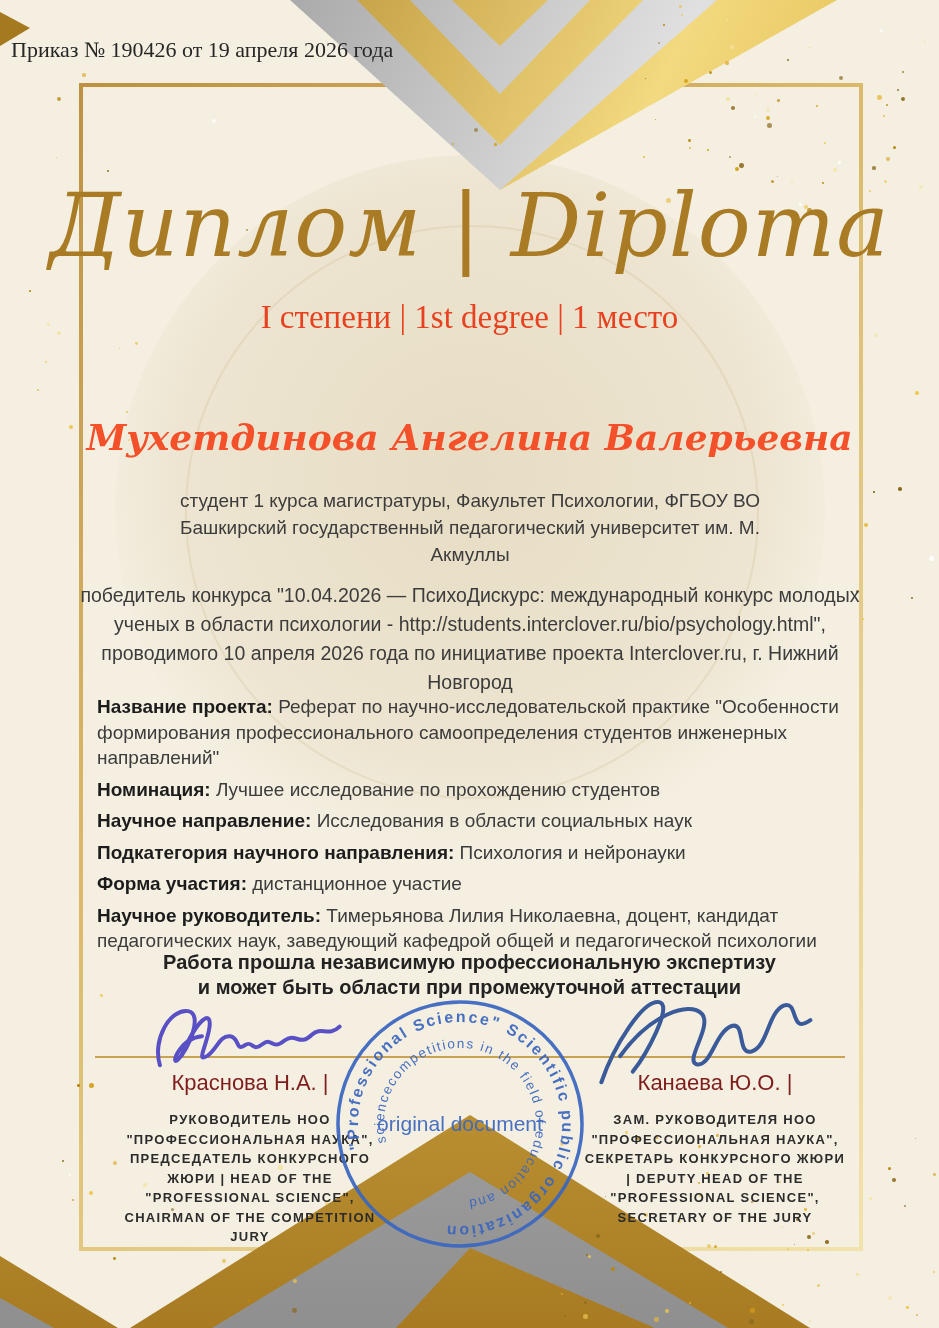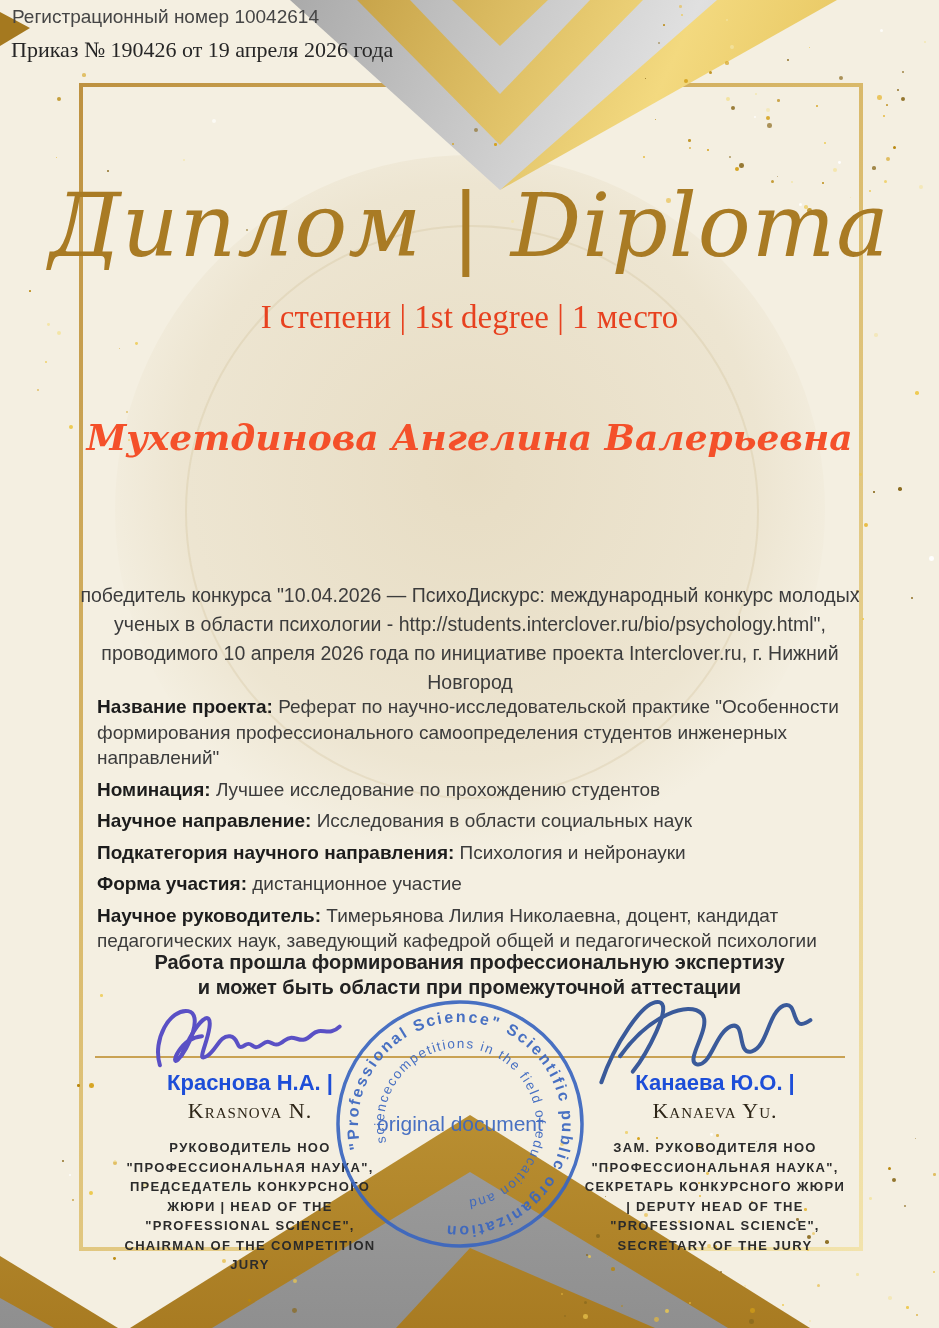--- a/index.html
+++ b/index.html
@@ -47,21 +47,21 @@
   .details p{margin:0 0 6px 0;}
   .details b{color:#1c1c1c;}
 
   .expertise{top:950px;font-size:20px;font-weight:bold;line-height:25px;color:#222;}
 
   
   .sign-line{position:absolute;left:95px;top:1056px;width:750px;height:2px;
     background:#c9a253;z-index:5;}
   .sig-block{position:absolute;top:1070px;width:270px;text-align:center;z-index:6;}
   .sig-left{left:115px;} .sig-right{left:580px;}
-  .sig-name{font-size:22px;font-weight:bold;color:#1d4ed8;}
+  .sig-name{font-size:22px;font-weight:normal;color:#7f1d1d;}
   .sig-latin{font-family:"Liberation Serif", serif;font-variant:small-caps;font-size:22px;
     letter-spacing:1px;color:#2e2618;margin-top:2px;}
   .sig-title{margin-top:14px;font-size:13px;font-weight:700;letter-spacing:1.3px;
     line-height:1.5;color:#2b2b2b;}
   .sig-svg{position:absolute;z-index:7;}
   .sig-svg.left{left:150px;top:992px;transform:rotate(-4deg);}
   .sig-svg.right{left:583px;top:982px;transform:rotate(-3deg);}
 
   
   .stamp{position:absolute;left:330px;top:994px;width:260px;height:260px;z-index:8;
@@ -255,66 +255,64 @@
       <div class="dot" style="width: 4px; height: 4px; left: 222px; top: 1259px; background: rgb(231, 185, 60); opacity: 0.73;"></div>
       <div class="dot" style="width: 4.6px; height: 4.6px; left: 278px; top: 1165px; background: rgb(243, 227, 160); opacity: 0.93;"></div>
       <div class="dot" style="width: 1.9px; height: 1.9px; left: 62px; top: 1160px; background: rgb(138, 106, 30); opacity: 0.94;"></div>
       <div class="dot" style="width: 2.6px; height: 2.6px; left: 77px; top: 1084px; background: rgb(184, 134, 11); opacity: 0.98;"></div>
       <div class="dot" style="width: 4.6px; height: 4.6px; left: 89px; top: 1083px; background: rgb(212, 160, 23); opacity: 0.94;"></div>
       <div class="dot" style="width: 2.1px; height: 2.1px; left: 72px; top: 1199px; background: rgb(184, 134, 11); opacity: 0.69;"></div>
       <div class="dot" style="width: 1.8px; height: 1.8px; left: 69px; top: 1174px; background: rgb(255, 255, 255); opacity: 0.84;"></div>
       <div class="dot" style="width: 2.5px; height: 2.5px; left: 100px; top: 994px; background: rgb(237, 201, 79); opacity: 0.82;"></div>
     </div>
 
-  <div class="reg-line">Регистрационный номер 10042614</div>
   <div class="order-line">Приказ № 190426 от 19 апреля 2026 года</div>
 
   <div class="ctr title">Диплом | Diploma</div>
   <div class="ctr degree">I степени | 1st degree | 1 место</div>
   <div class="ctr recipient">Мухетдинова Ангелина Валерьевна</div>
 
+  <div class="ctr info">студент 1 курса магистратуры, Факультет Психологии, ФГБОУ ВО Башкирский государственный педагогический университет им. М. Акмуллы</div>
   <div class="ctr competition">победитель конкурса "10.04.2026 — ПсихоДискурс: международный конкурс молодых ученых в области психологии - http://students.interclover.ru/bio/psychology.html", проводимого 10 апреля 2026 года по инициативе проекта Interclover.ru, г. Нижний Новгород</div>
 
   <div class="details">
     <p><b>Название проекта:</b> <span>Реферат по научно-исследовательской практике "Особенности формирования профессионального самоопределения студентов инженерных направлений"</span></p>
     <p><b>Номинация:</b> <span>Лучшее исследование по прохождению студентов</span></p>
     <p><b>Научное направление:</b> <span>Исследования в области социальных наук</span></p>
     <p><b>Подкатегория научного направления:</b> <span>Психология и нейронауки</span></p>
     <p><b>Форма участия:</b> <span>дистанционное участие</span></p>
     <p><b>Научное руководитель:</b> <span>Тимерьянова Лилия Николаевна, доцент, кандидат педагогических наук, заведующий кафедрой общей и педагогической психологии</span></p>
   </div>
 
   <div class="ctr expertise">
-    <div>Работа прошла формирования профессиональную экспертизу</div>
+    <div>Работа прошла независимую профессиональную экспертизу</div>
     <div>и может быть области при промежуточной аттестации</div>
   </div>
 
   <div class="sign-line"></div>
 
   <svg class="sig-svg left" width="225" height="85" viewBox="0 0 225 85">
     <g fill="none" stroke="#5a50c5" stroke-width="4" stroke-linecap="round">
       <path d="M8,66 C2,40 22,10 40,14 C55,18 38,52 26,62 C18,68 30,40 52,40"></path>
       <path d="M30,58 C50,20 64,14 60,32 C56,50 44,66 56,60 C66,54 70,40 80,42 C90,44 84,58 94,52 C103,47 100,60 112,52 C122,45 120,60 134,50 C146,42 148,58 162,46 C172,38 178,50 190,40"></path>
     </g>
   </svg>
   <svg class="sig-svg right" width="235" height="105" viewBox="0 0 235 105">
     <g fill="none" stroke="#3a5a9a" stroke-width="4" stroke-linecap="round">
       <path d="M16,95 C30,60 62,14 78,18 C92,22 62,70 48,86"></path>
       <path d="M36,70 C68,30 108,18 120,32 C130,45 100,78 112,82 C126,86 132,52 148,46 C164,40 152,76 168,72 C184,68 186,34 202,28 C218,23 206,58 228,44"></path>
     </g>
   </svg>
 
   <div class="sig-block sig-left">
     <div class="sig-name">Краснова Н.А. |</div>
-    <div class="sig-latin">Krasnova N.</div>
     <div class="sig-title">РУКОВОДИТЕЛЬ НОО "ПРОФЕССИОНАЛЬНАЯ НАУКА", ПРЕДСЕДАТЕЛЬ КОНКУРСНОГО ЖЮРИ | HEAD OF THE "PROFESSIONAL SCIENCE", CHAIRMAN OF THE COMPETITION JURY</div>
   </div>
   <div class="sig-block sig-right">
     <div class="sig-name">Канаева Ю.О. |</div>
-    <div class="sig-latin">Kanaeva Yu.</div>
     <div class="sig-title">ЗАМ. РУКОВОДИТЕЛЯ НОО "ПРОФЕССИОНАЛЬНАЯ НАУКА", СЕКРЕТАРЬ КОНКУРСНОГО ЖЮРИ | DEPUTY HEAD OF THE "PROFESSIONAL SCIENCE", SECRETARY OF THE JURY</div>
   </div>
 
   <svg class="stamp" viewBox="0 0 260 260">
     <circle cx="130" cy="130" r="122" fill="none" stroke="#3a66c0" stroke-width="3.5"></circle>
     <defs>
       <path id="ring-outer" d="M 28,130 A 102,102 0 1 1 232,130 A 102,102 0 1 1 28,130"></path>
       <path id="ring-inner" d="M 54,130 A 76,76 0 1 1 206,130 A 76,76 0 1 1 54,130"></path>
     </defs>
     <text font-family="Liberation Sans, sans-serif" font-size="16" font-weight="600" letter-spacing="2.2" fill="#3a66c0">

